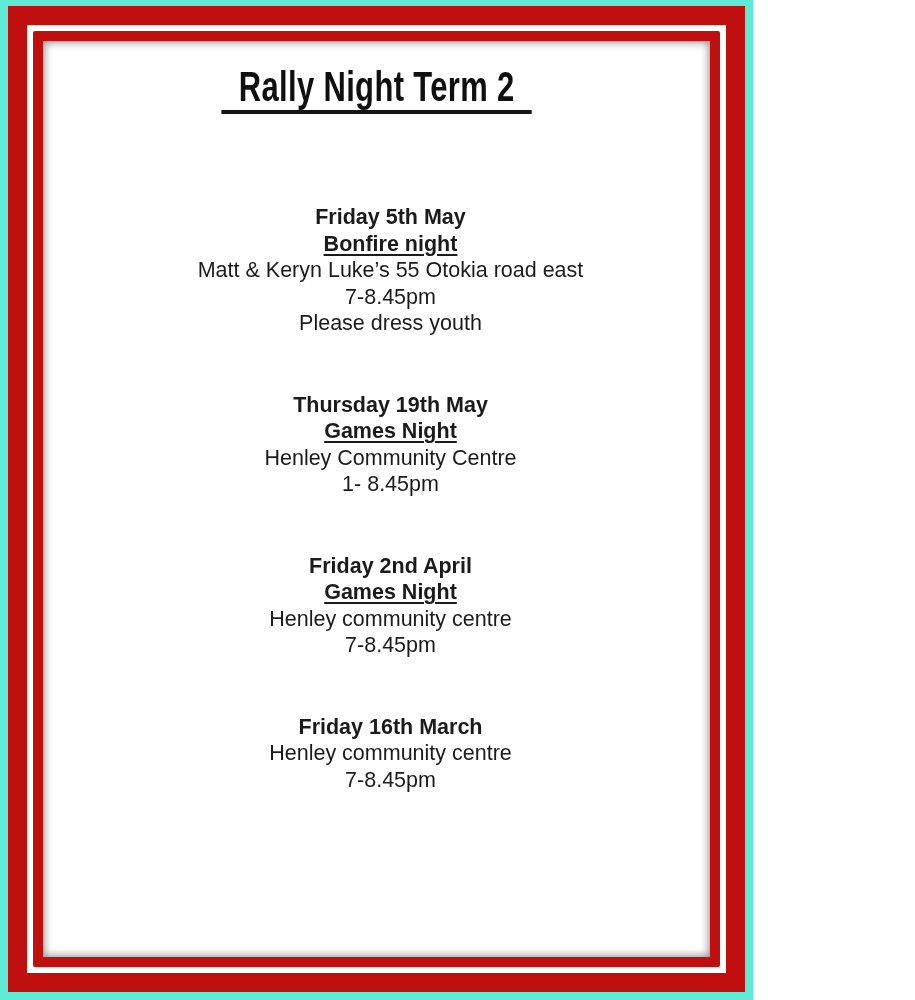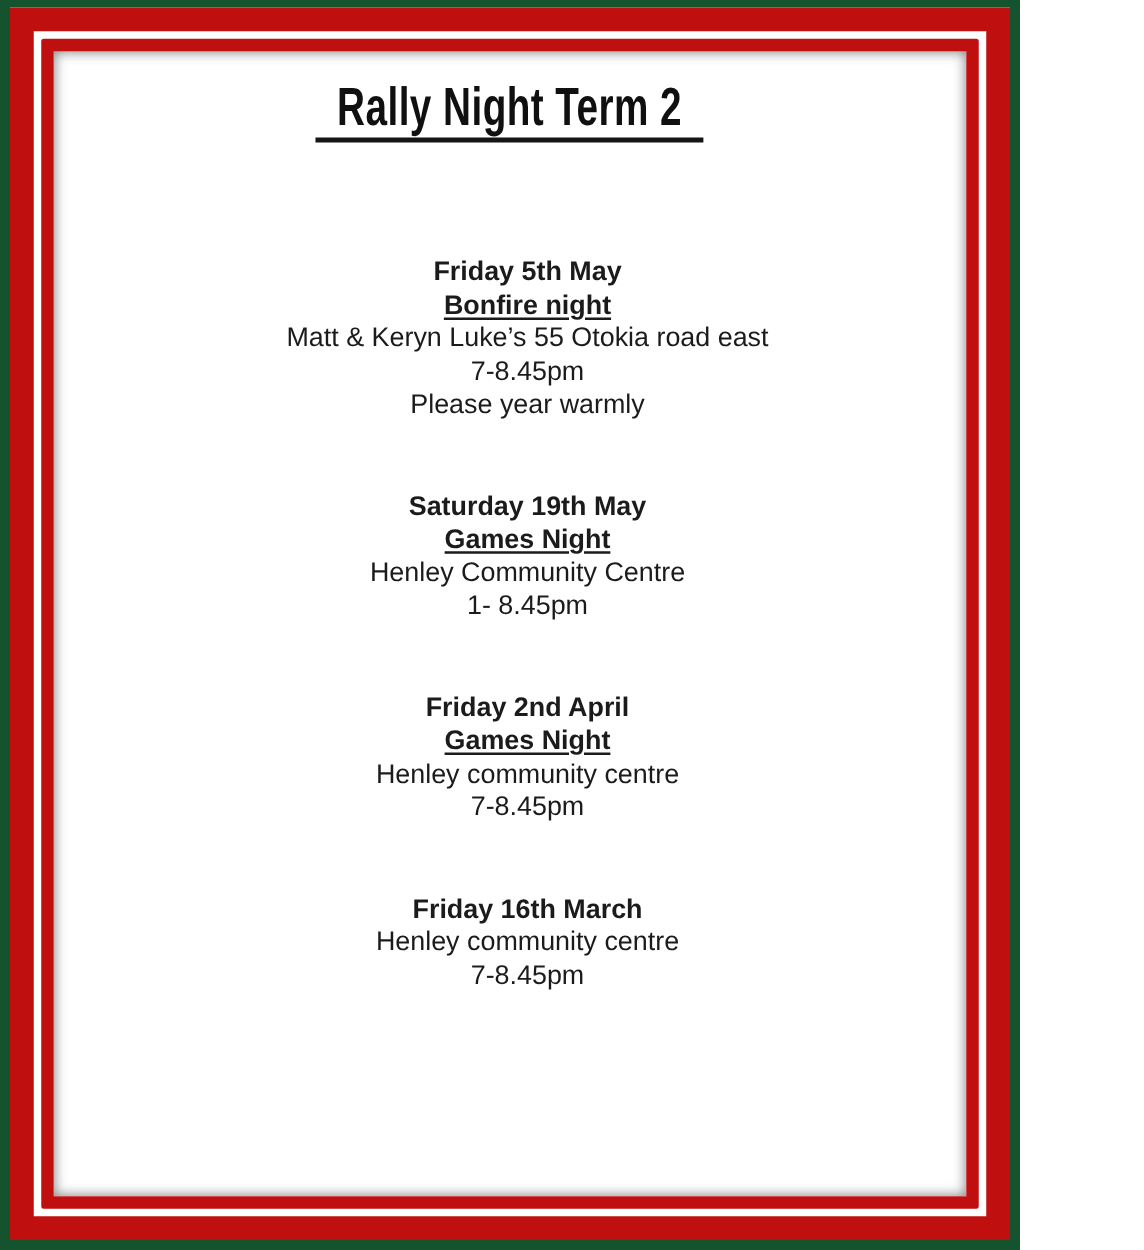--- a/index.html
+++ b/index.html
@@ -4,23 +4,23 @@
 <style>
   html, body {
     margin: 0;
     padding: 0;
     background: #ffffff;
     font-family: "Liberation Sans", sans-serif;
     color: #1b1b1b;
   }
   .flyer {
     position: relative;
-    width: 816px;
+    width: 753px;
     height: 1000px;
-    background: #14532d;
+    background: #5eead4;
     overflow: hidden;
   }
   .outer-frame {
     position: absolute;
     left: 8px;
     top: 6px;
     right: 8px;
     bottom: 8px;
     border: 19px solid var(--red, #c00f0f);
     box-sizing: border-box;
@@ -105,25 +105,25 @@
 
         <h1 class="title"><span class="title-text">Rally Night Term 2</span></h1>
 
         <div class="events">
 
           <section class="event">
             <div class="event-date">Friday 5th May</div>
             <div class="event-name">Bonfire night</div>
             <div class="event-line">Matt &amp; Keryn Luke’s 55 Otokia road east</div>
             <div class="event-line">7-8.45pm</div>
-            <div class="event-line">Please year warmly</div>
+            <div class="event-line">Please dress youth</div>
           </section>
 
           <section class="event">
-            <div class="event-date">Saturday 19th May</div>
+            <div class="event-date">Thursday 19th May</div>
             <div class="event-name">Games Night</div>
             <div class="event-line">Henley Community Centre</div>
             <div class="event-line">1- 8.45pm</div>
           </section>
 
           <section class="event">
             <div class="event-date">Friday 2nd April</div>
             <div class="event-name">Games Night</div>
             <div class="event-line">Henley community centre</div>
             <div class="event-line">7-8.45pm</div>

